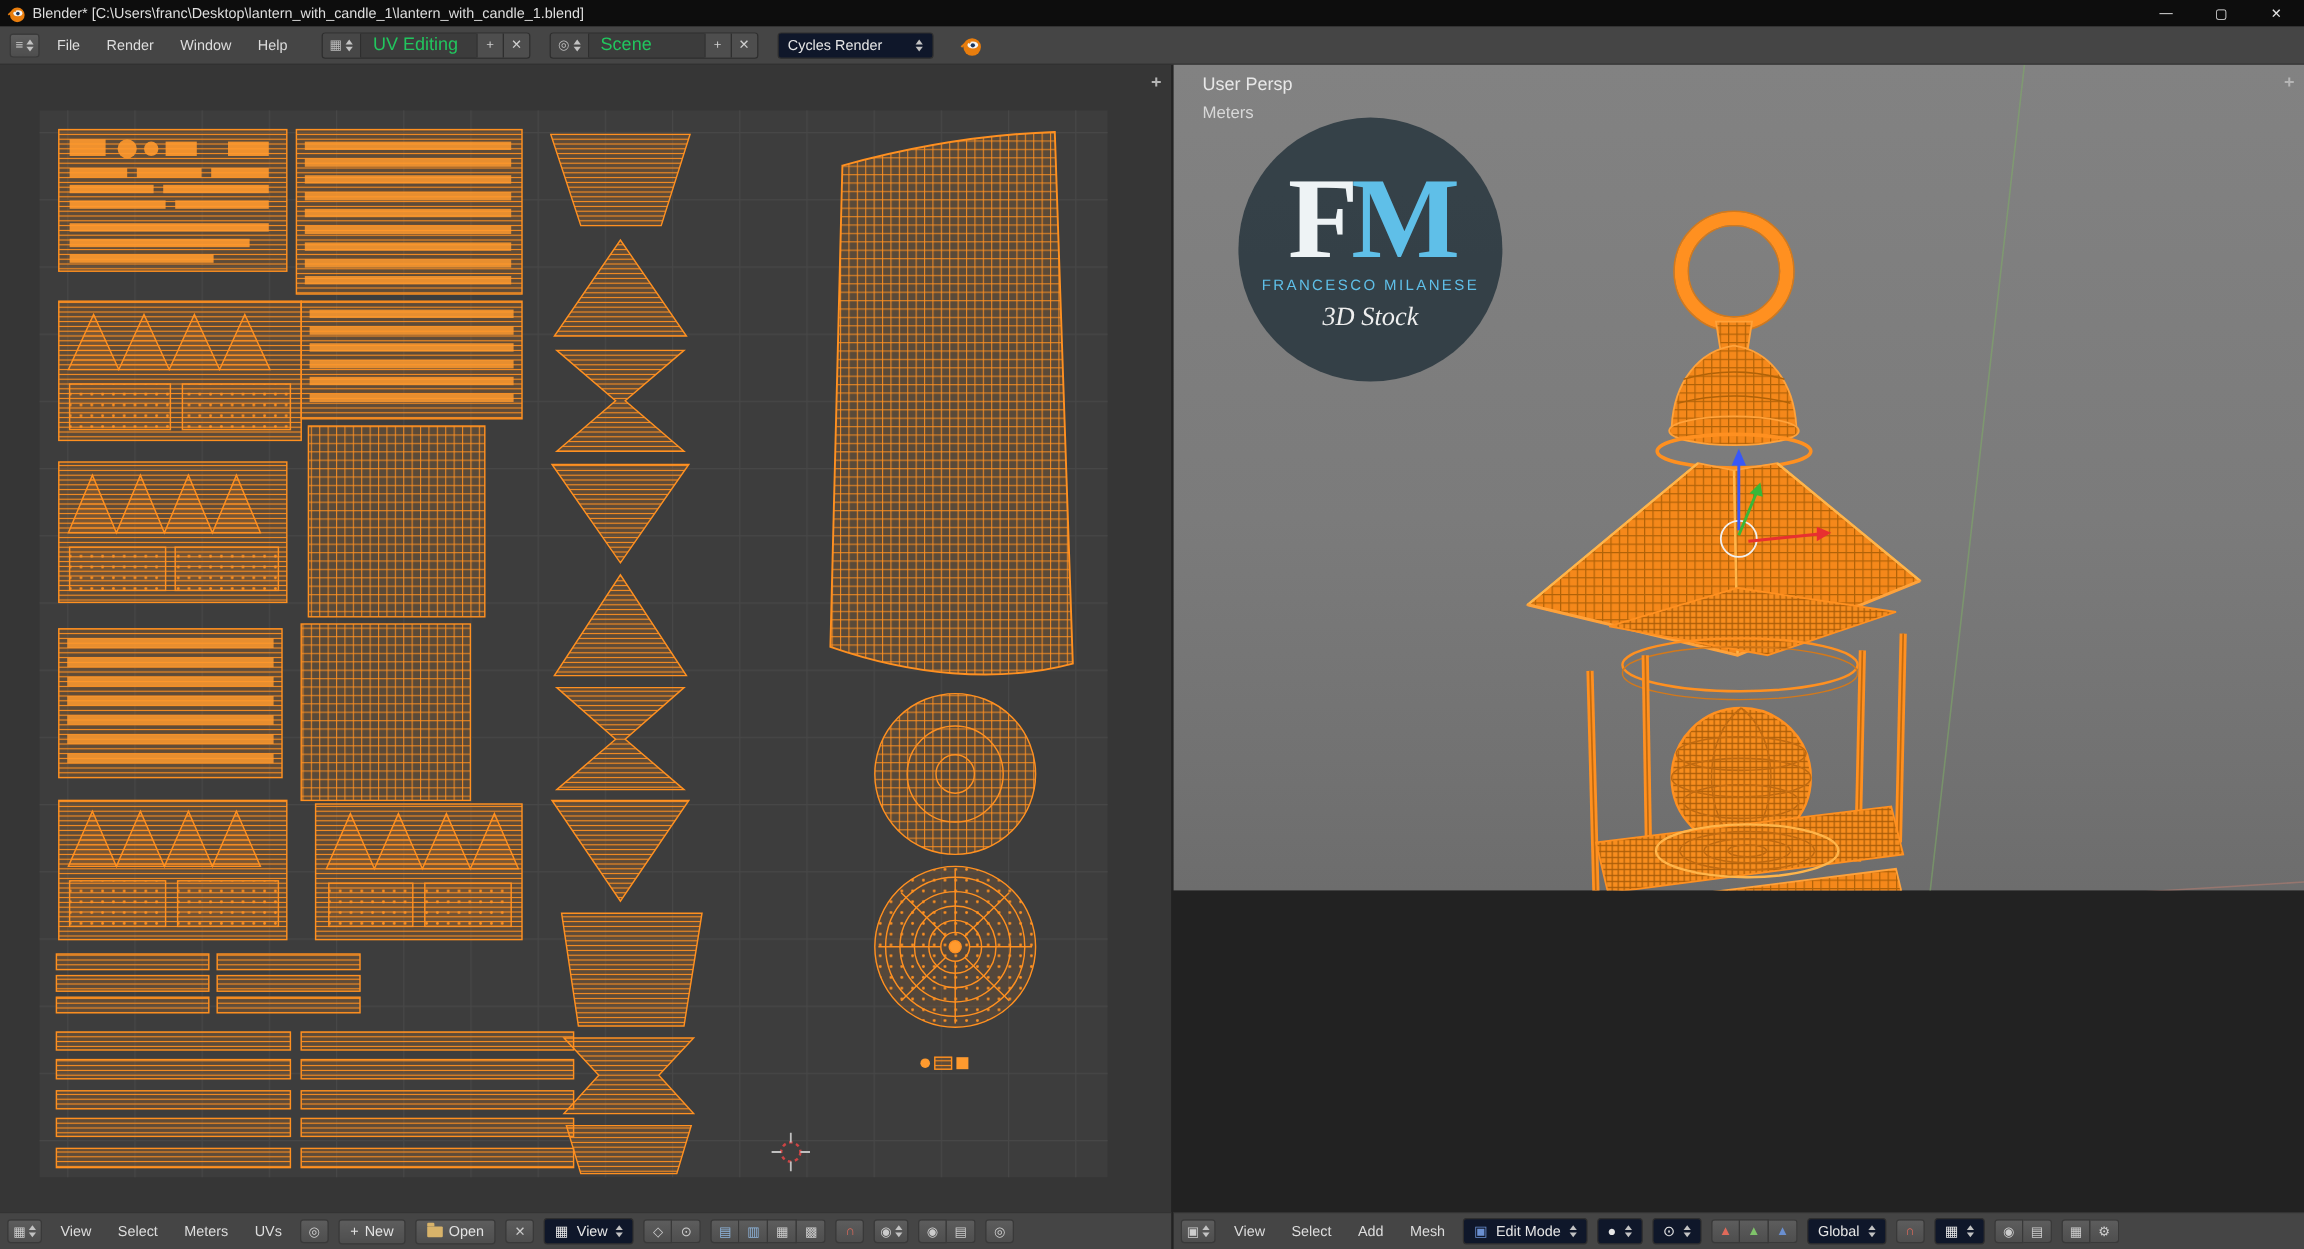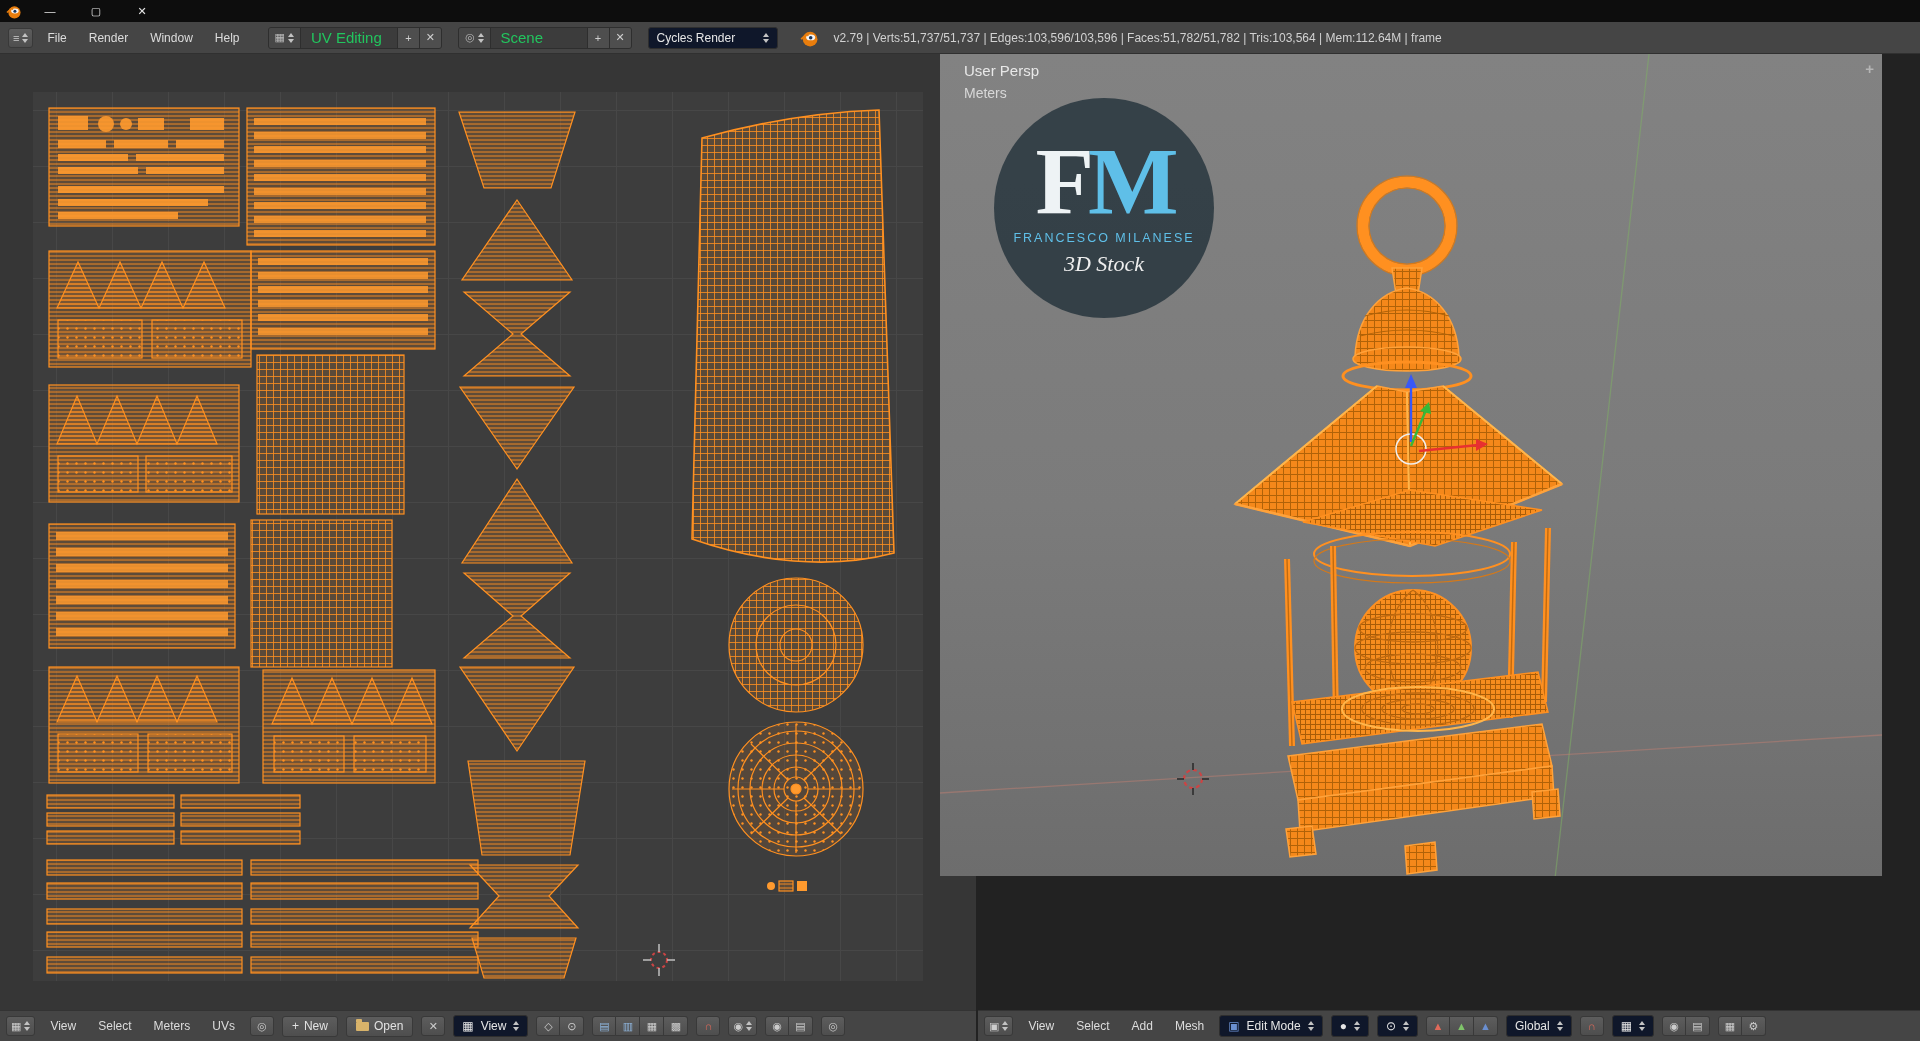--- a/index.html
+++ b/index.html
@@ -23,21 +23,21 @@
   .spin i.dn { border-top:4px solid #c3c3c3; }
   .field { display:flex; align-items:center; height:22px; background:#3c3c3c; border:1px solid #2e2e2e; border-radius:3px; overflow:hidden; }
   .f-icon { display:flex; align-items:center; gap:3px; padding:0 6px; color:#bbbbbb; font-size:11px; height:22px; background:#474747; border-right:1px solid #2e2e2e; }
   .f-text { padding:0 10px; color:#22c55e; font-size:15px; min-width:96px; }
   .f-btn { width:22px; height:22px; display:flex; align-items:center; justify-content:center; background:#4e4e4e; border-left:1px solid #2e2e2e; color:#cfcfcf; font-size:11px; }
   .dd { display:flex; align-items:center; gap:7px; height:22px; background:#0f172a; border:1px solid #2e2e2e; border-radius:3px; padding:0 8px; color:#e6e6e6; font-size:12px; }
   .stats { color:#d2d2d2; font-size:12px; margin-left:10px; white-space:nowrap; }
 
   
   .uv-editor { position:absolute; top:54px; left:0; width:976px; height:956px; background:#363636; overflow:hidden; }
-  .viewport3d { position:absolute; top:54px; left:940px; width:942px; height:822px; background:linear-gradient(180deg,#828282 0%,#7b7b7b 55%,#6d6d6d 100%); overflow:hidden; }
+  .viewport3d { position:absolute; top:54px; left:978px; width:942px; height:688px; background:linear-gradient(180deg,#828282 0%,#7b7b7b 55%,#6d6d6d 100%); overflow:hidden; }
   .corner-plus { position:absolute; top:6px; right:8px; color:#b5b5b5; font-size:15px; font-weight:bold; }
 
   
   .ov-persp { position:absolute; left:24px; top:8px; color:#e8e8e8; font-size:15px; }
   .ov-units { position:absolute; left:24px; top:31px; color:#d8d8d8; font-size:14px; }
   .ov-frame { position:absolute; left:74px; top:920px; color:#2e2e2e; font-size:15px; }
 
   .logo-circle { position:absolute; left:54px; top:44px; width:220px; height:220px; border-radius:50%; background:rgba(42,56,64,0.88); display:flex; flex-direction:column; align-items:center; justify-content:center; }
   .logo-fm { display:flex; line-height:0.9; font-weight:bold; font-size:96px; letter-spacing:-6px; font-family:"Liberation Serif", serif; }
   .logo-f { color:#eef3f5; }
@@ -68,20 +68,21 @@
 
 <div class="app">
 
   <div class="titlebar">
     <svg class="blender-mini" viewBox="0 0 16 16">
       <circle cx="9" cy="9" r="6.5" fill="#e87d0d"></circle>
       <ellipse cx="9.5" cy="7.5" rx="4" ry="2.6" fill="#f4f4f4"></ellipse>
       <circle cx="9.5" cy="7.8" r="1.6" fill="#1b365d"></circle>
       <path d="M1 9 L6 4.5 L7.5 6" stroke="#e87d0d" stroke-width="1.6" fill="none"></path>
     </svg>
+    <span class="title-text">Blender* [C:\Users\franc\Desktop\lantern_with_candle_1\lantern_with_candle_1.blend]</span>
     <div class="win-controls">
       <div class="win-btn">—</div>
       <div class="win-btn">▢</div>
       <div class="win-btn">✕</div>
     </div>
   </div>
 
   <div class="infobar">
     <div class="ibtn">
       <span>≡</span>
@@ -128,21 +129,20 @@
           <i class="dn"></i>
         </span>
     </div>
 
     <svg class="blender-mini" viewBox="0 0 16 16" style="margin-left:16px; width:18px; height:18px;">
       <circle cx="9" cy="9" r="6.5" fill="#e87d0d"></circle>
       <ellipse cx="9.5" cy="7.5" rx="4" ry="2.6" fill="#f4f4f4"></ellipse>
       <circle cx="9.5" cy="7.8" r="1.6" fill="#1b365d"></circle>
       <path d="M1 9 L6 4.5 L7.5 6" stroke="#e87d0d" stroke-width="1.6" fill="none"></path>
     </svg>
-    <span class="stats">v2.79 | Verts:51,737/51,737 | Edges:103,596/103,596 | Faces:51,782/51,782 | Tris:103,564 | Mem:112.64M | frame</span>
   </div>
 
   <div class="uv-editor">
     <svg width="976" height="956" viewBox="0 0 976 956">
       <defs>
         <pattern id="uvGrid" width="56" height="56" patternUnits="userSpaceOnUse">
           <path d="M0 0.5 H56 M0.5 0 V56" stroke="#474747" stroke-width="1" fill="none"></path>
         </pattern>
         <pattern id="uvHS" width="4" height="4" patternUnits="userSpaceOnUse">
           <rect width="4" height="4" fill="#ff9020" opacity="0.17"></rect>

